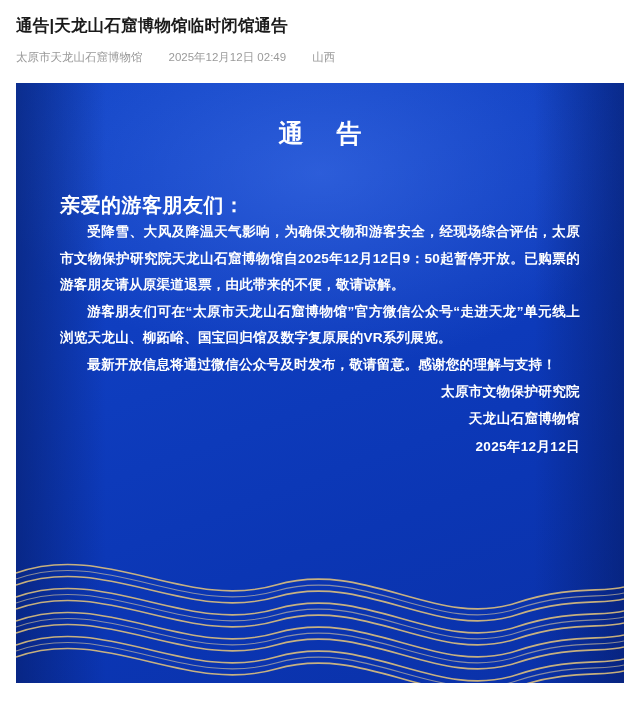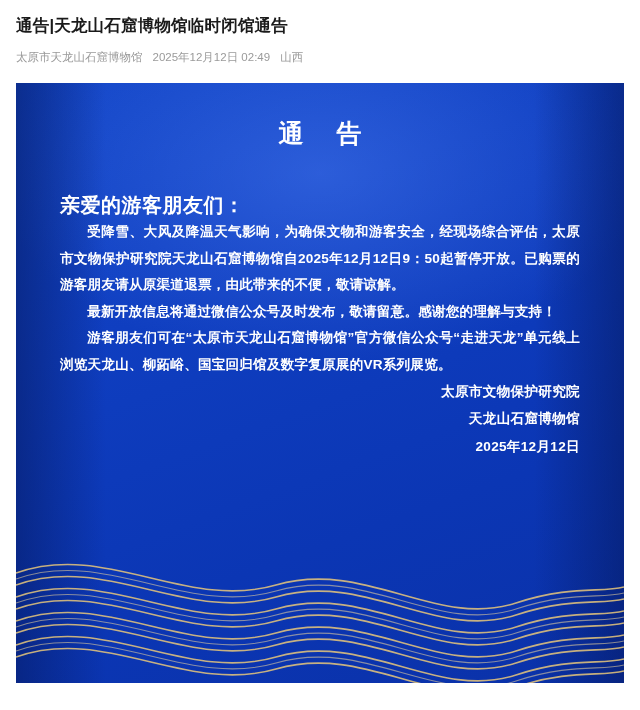--- a/index.html
+++ b/index.html
@@ -19,21 +19,21 @@
     color: #1a1a1a;
     letter-spacing: 0.2px;
     line-height: 1.35;
   }
   .meta {
     margin-top: 14px;
     font-size: 11.5px;
     color: #9a9a9a;
     display: flex;
     align-items: flex-end;
-    gap: 10px;
+    gap: 26px;
   }
   .meta span { white-space: nowrap; }
 
   .poster {
     position: relative;
     margin-top: 18px;
     width: 608px;
     height: 600px;
     background: linear-gradient(160deg, #1346c8 0%, #0f3ec0 35%, #0b36b4 70%, #0a31a8 100%);
     overflow: hidden;
@@ -114,22 +114,22 @@
 
 <div class="poster">
   <div class="glow"></div>
   <div class="edge-l"></div>
   <div class="edge-r"></div>
 
   <div class="poster-inner">
     <div class="poster-heading">通 告</div>
     <div class="salutation">亲爱的游客朋友们：</div>
     <p class="body-p">受降雪、大风及降温天气影响，为确保文物和游客安全，经现场综合评估，太原市文物保护研究院天龙山石窟博物馆自2025年12月12日9：50起暂停开放。已购票的游客朋友请从原渠道退票，由此带来的不便，敬请谅解。</p>
+    <p class="body-p">游客朋友们可在“太原市天龙山石窟博物馆”官方微信公众号“走进天龙”单元线上浏览天龙山、柳跖峪、国宝回归馆及数字复原展的VR系列展览。</p>
     <p class="body-p">最新开放信息将通过微信公众号及时发布，敬请留意。感谢您的理解与支持！</p>
-    <p class="body-p">游客朋友们可在“太原市天龙山石窟博物馆”官方微信公众号“走进天龙”单元线上浏览天龙山、柳跖峪、国宝回归馆及数字复原展的VR系列展览。</p>
     <div class="signature">
       <div>太原市文物保护研究院</div>
       <div>天龙山石窟博物馆</div>
       <div>2025年12月12日</div>
     </div>
   </div>
 
   <div class="waves">
     <svg viewBox="0 0 608 150" preserveAspectRatio="none">
       <g fill="none" stroke="#e8c77a" stroke-width="1.6" opacity="0.85">

